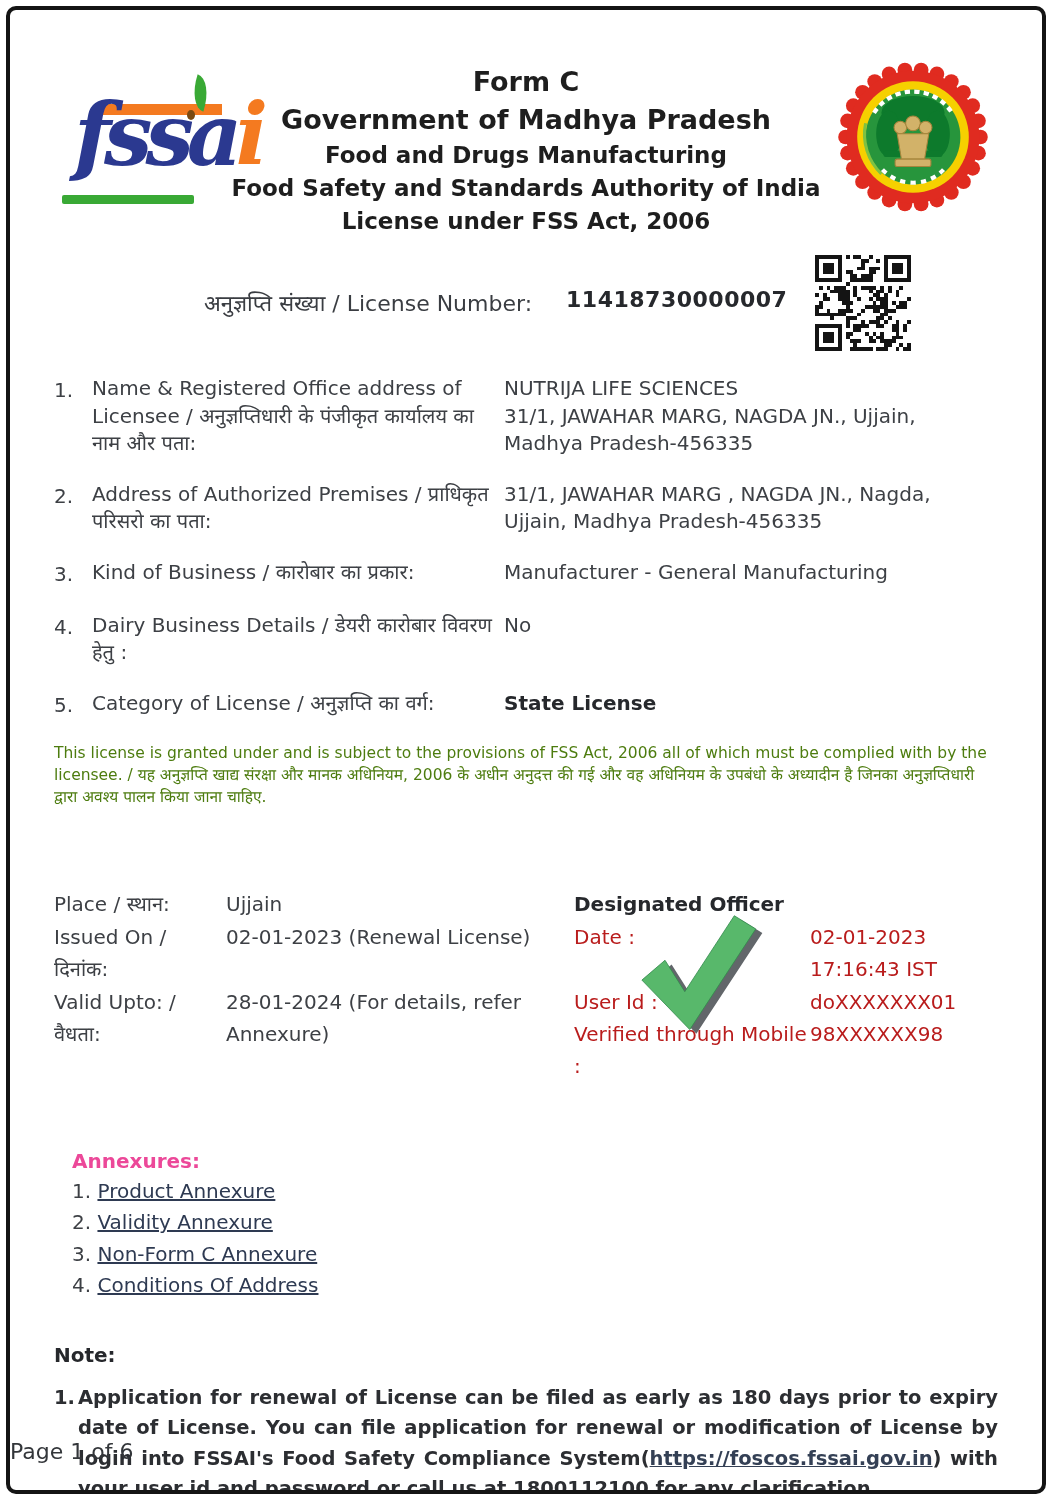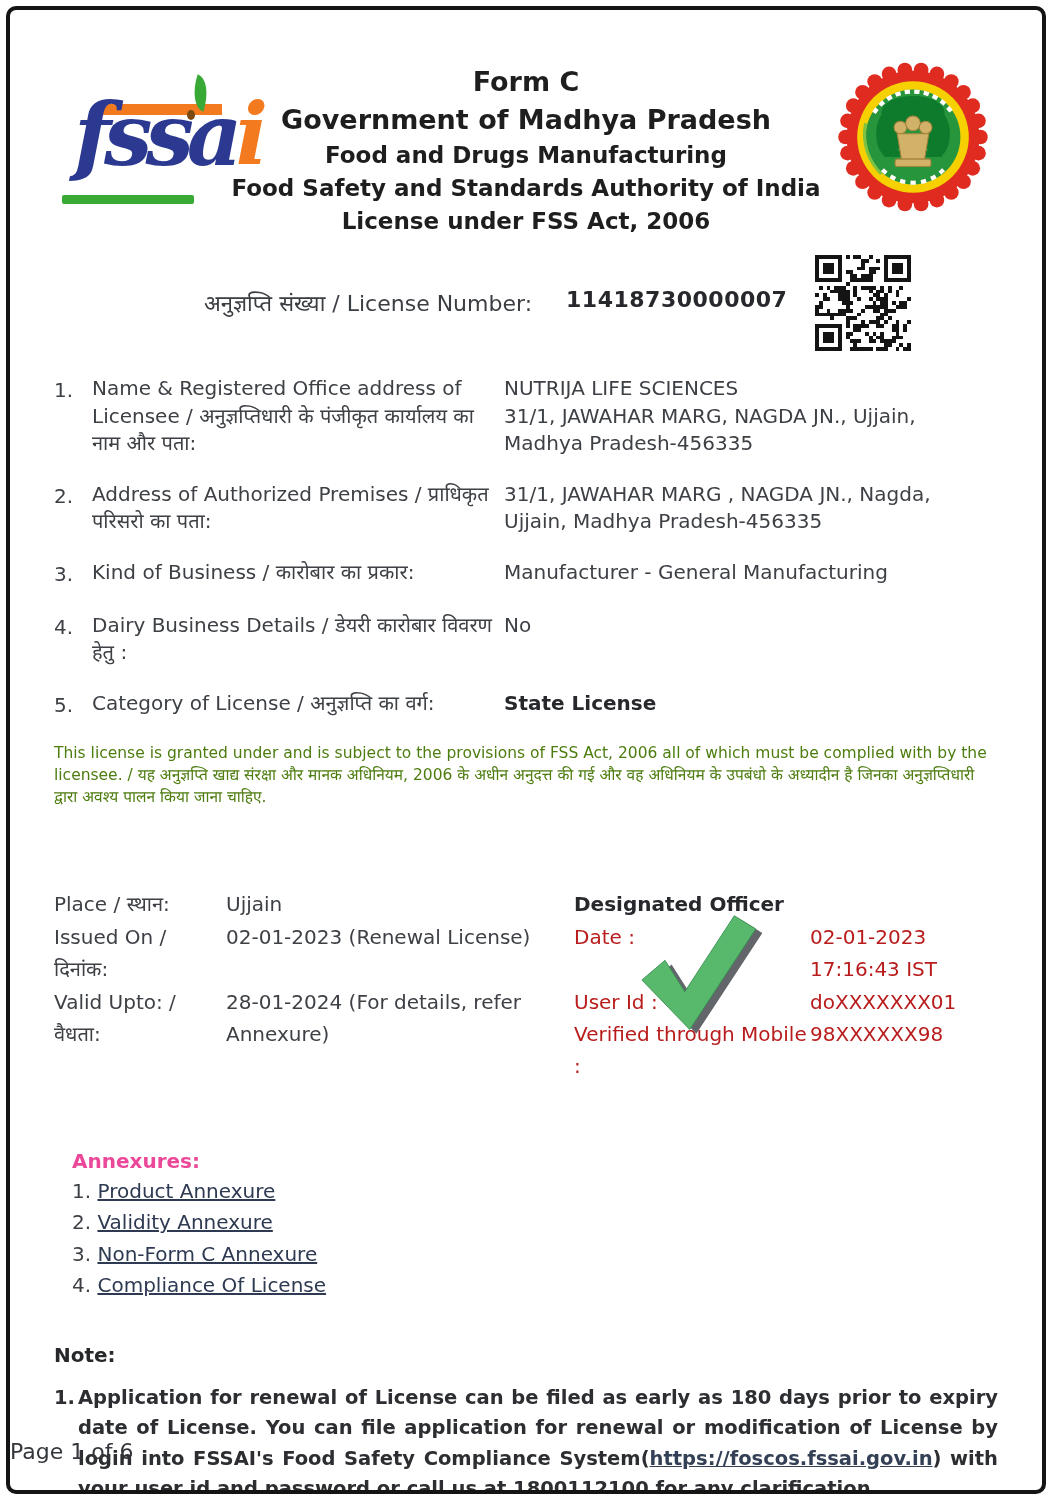--- a/index.html
+++ b/index.html
@@ -417,21 +417,21 @@
         <path d="M12 86 L40 62 L64 100 L124 8 L150 24 L70 146 Z" fill="#58b86b" stroke="#338a4c" stroke-width="1"></path>
       </svg>
     </div>
   </div>
 
   <div class="annex">
     <div class="ah">Annexures:</div>
     <div class="arow"><span>1.</span> <a>Product Annexure</a></div>
     <div class="arow"><span>2.</span> <a>Validity Annexure</a></div>
     <div class="arow"><span>3.</span> <a>Non-Form C Annexure</a></div>
-    <div class="arow"><span>4.</span> <a>Compliance Of License</a></div>
+    <div class="arow"><span>4.</span> <a>Conditions Of Address</a></div>
   </div>
 
   <div class="notes">
     <div class="nh">Note:</div>
     <div class="note">
       <div class="nno">1.</div>
       <div class="ntext"><span>Application for renewal of License can be filed as early as 180 days prior to expiry date of License. You can file application for renewal or modification of License by login into FSSAI's Food Safety Compliance System(</span><a>https://foscos.fssai.gov.in</a><span>) with your user id and password or call us at 1800112100 for any clarification.</span></div>
     </div>
 
   </div>

